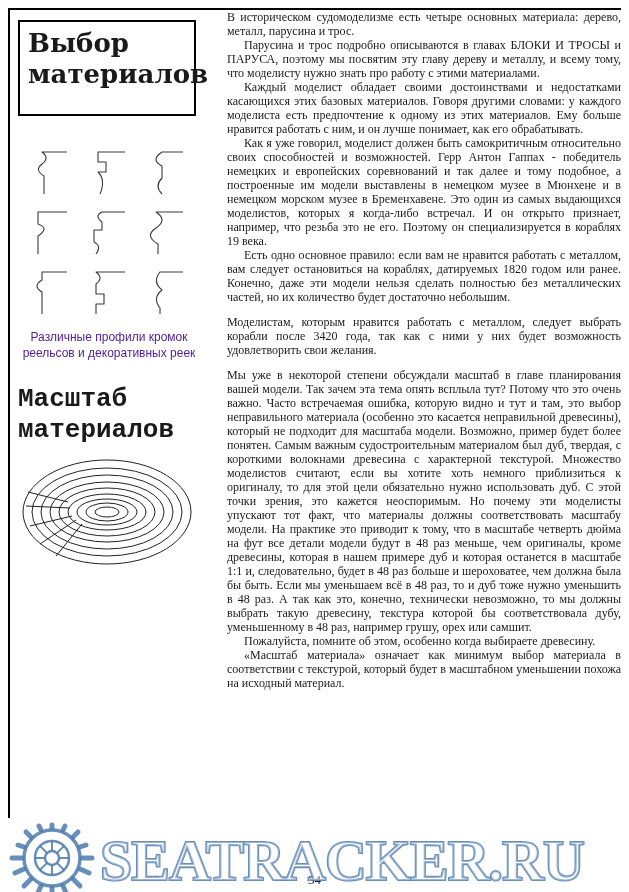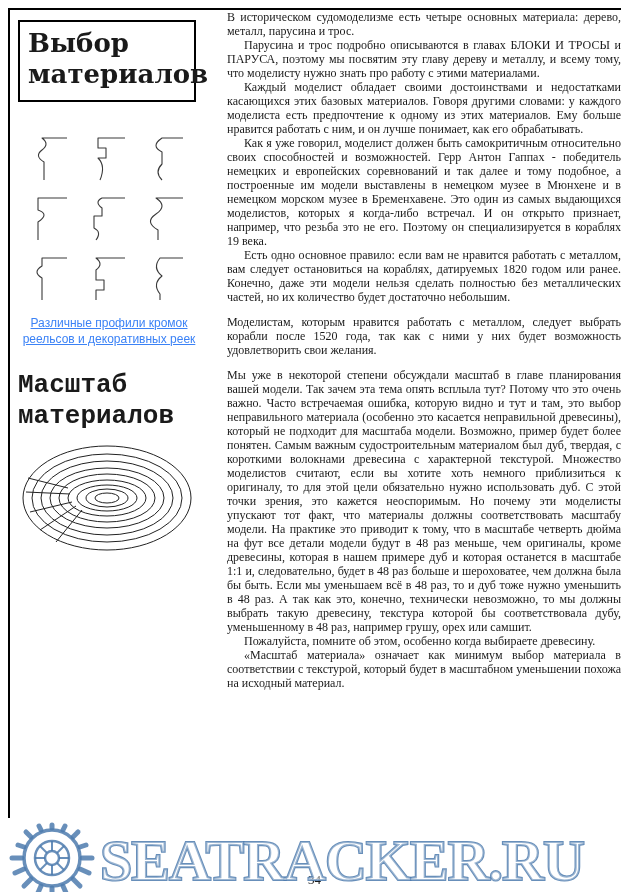--- a/index.html
+++ b/index.html
@@ -7,33 +7,33 @@
     position:relative;width:629px;height:892px;background:#ffffff;
     font-family:"Liberation Serif", serif;color:#1a1a1a;overflow:hidden;
     margin:0 auto;
   }
   .rule-top{position:absolute;top:8px;left:8px;width:613px;height:2px;background:#000;}
   .rule-left{position:absolute;top:8px;left:8px;width:2px;height:810px;background:#000;}
 
   
   .sidebar{position:absolute;top:20px;left:18px;width:188px;}
   .head-box{
-    border:2px solid #000;padding:6px 8px 10px 8px;width:158px;
+    border:2px solid #000;padding:6px 8px 24px 8px;width:158px;
     font-family:"DejaVu Serif", serif;font-weight:bold;font-size:26px;line-height:1.2;
   }
   .head-plain{
     margin-top:22px;width:170px;
     font-family:Liberation Mono, monospace;font-weight:bold;font-size:26px;line-height:1.2;
   }
   .illus{display:block;margin:0;}
   .illus.profiles{margin:28px 0 8px 4px;}
   .illus.wood{margin:8px 0 6px 0;}
   .caption{
     font-family:"Liberation Sans", sans-serif;font-size:12px;line-height:1.3;
-    width:182px;color:#3b82f6;text-decoration:underline;
+    width:182px;color:#4c1d95;
   }
   .caption.centered{text-align:center;width:178px;margin-left:2px;}
   .caption.justified{text-align:justify;font-size:12.5px;line-height:1.32;}
 
   
   .main{
     position:absolute;top:10px;left:227px;width:394px;
     font-size:12px;line-height:14px;text-align:justify;
   }
   .main p{margin:0;}
@@ -116,21 +116,21 @@
     </svg>
 
   </aside>
 
   <main class="main">
     <p>В историческом судомоделизме есть четыре основных материала: дерево, металл, парусина и трос.</p>
     <p class="ind">Парусина и трос подробно описываются в главах БЛОКИ И ТРОСЫ и ПАРУСА, поэтому мы посвятим эту главу дереву и металлу, и всему тому, что моделисту нужно знать про работу с этими материалами.</p>
     <p class="ind">Каждый моделист обладает своими достоинствами и недостатками касающихся этих базовых материалов. Говоря другими словами: у каждого моделиста есть предпочтение к одному из этих материалов. Ему больше нравится работать с ним, и он лучше понимает, как его обрабатывать.</p>
     <p class="ind">Как я уже говорил, моделист должен быть самокритичным относительно своих способностей и возможностей. Герр Антон Гаппах - победитель немецких и европейских соревнований и так далее и тому подобное, а построенные им модели выставлены в немецком музее в Мюнхене и в немецком морском музее в Бременхавене. Это один из самых выдающихся моделистов, которых я когда-либо встречал. И он открыто признает, например, что резьба это не его. Поэтому он специализируется в кораблях 19 века.</p>
     <p class="ind">Есть одно основное правило: если вам не нравится работать с металлом, вам следует остановиться на кораблях, датируемых 1820 годом или ранее. Конечно, даже эти модели нельзя сделать полностью без металлических частей, но их количество будет достаточно небольшим.</p>
-    <p class="sp">Моделистам, которым нравится работать с металлом, следует выбрать корабли после 1520 года, так как с ними у них будет возможность удовлетворить свои желания.</p>
+    <p class="sp">Моделистам, которым нравится работать с металлом, следует выбрать корабли после 3420 года, так как с ними у них будет возможность удовлетворить свои желания.</p>
     <p class="sp">Мы уже в некоторой степени обсуждали масштаб в главе планирования вашей модели. Так зачем эта тема опять всплыла тут? Потому что это очень важно. Часто встречаемая ошибка, которую видно и тут и там, это выбор неправильного материала (особенно это касается неправильной древесины), который не подходит для масштаба модели. Возможно, пример будет более понятен. Самым важным судостроительным материалом был дуб, твердая, с короткими волокнами древесина с характерной текстурой. Множество моделистов считают, если вы хотите хоть немного приблизиться к оригиналу, то для этой цели обязательно нужно использовать дуб. С этой точки зрения, это кажется неоспоримым. Но почему эти моделисты упускают тот факт, что материалы должны соответствовать масштабу модели. На практике это приводит к тому, что в масштабе четверть дюйма на фут все детали модели будут в 48 раз меньше, чем оригиналы, кроме древесины, которая в нашем примере дуб и которая останется в масштабе 1:1 и, следовательно, будет в 48 раз больше и шероховатее, чем должна была бы быть. Если мы уменьшаем всё в 48 раз, то и дуб тоже нужно уменьшить в 48 раз. А так как это, конечно, технически невозможно, то мы должны выбрать такую древесину, текстура которой бы соответствовала дубу, уменьшенному в 48 раз, например грушу, орех или самшит.</p>
     <p class="ind">Пожалуйста, помните об этом, особенно когда выбираете древесину.</p>
     <p class="ind">«Масштаб материала» означает как минимум выбор материала в соответствии с текстурой, который будет в масштабном уменьшении похожа на исходный материал.</p>
   </main>
 
   <div class="page-number">34</div>
 
   <div class="watermark">
     <svg width="629" height="70" viewBox="0 0 629 70">
 

